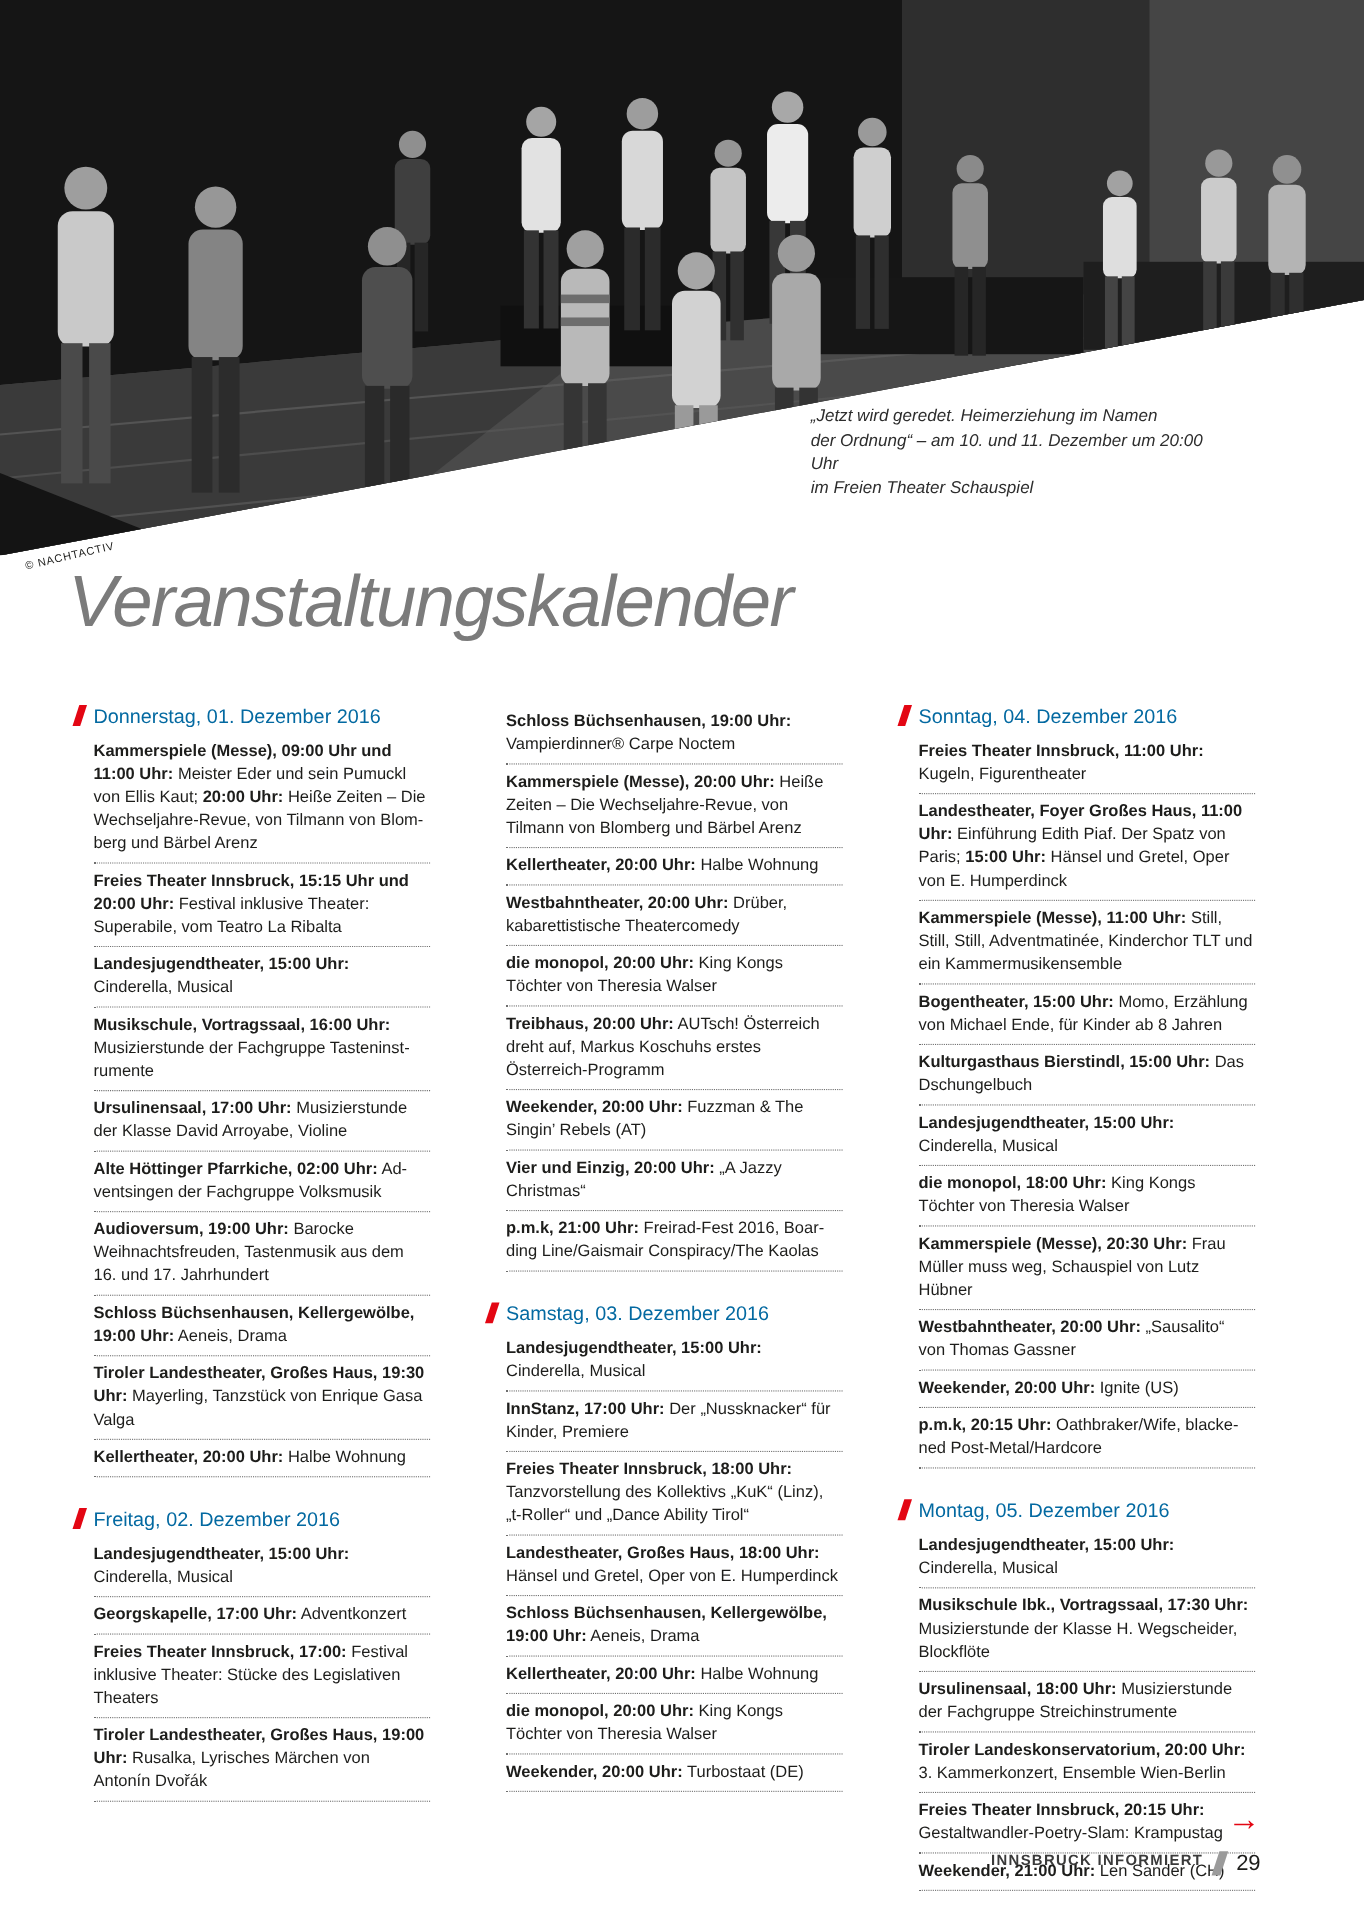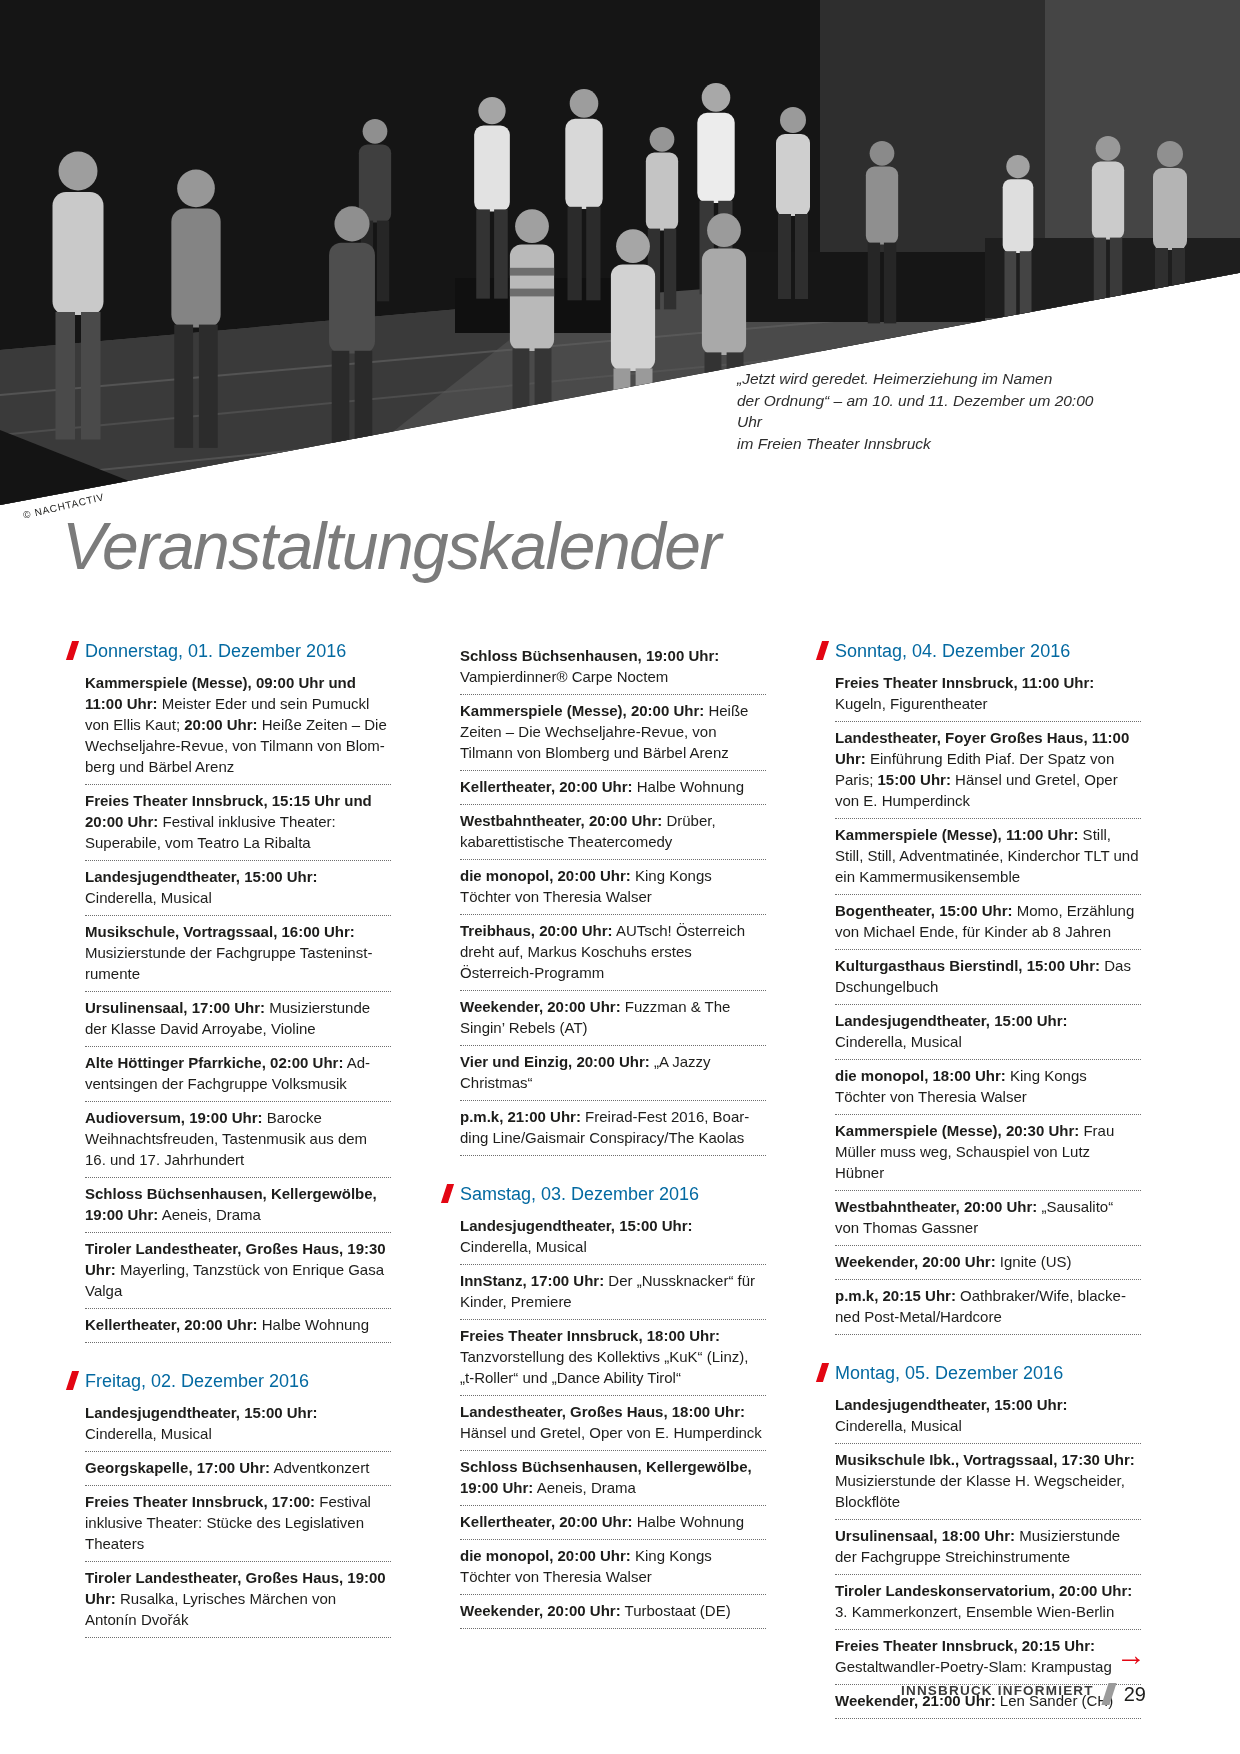--- a/index.html
+++ b/index.html
@@ -193,21 +193,21 @@
             <rect x="2" y="108" width="13" height="85" fill="#333333"></rect>
           </g>
         </g>
     </svg>
   </div>
 
   <div class="credit">© NACHTACTIV</div>
   <div class="caption">
       <div>„Jetzt wird geredet. Heimerziehung im Namen</div>
       <div>der Ordnung“ – am 10. und 11. Dezember um 20:00 Uhr</div>
-      <div>im Freien Theater Innsbruck</div>
+      <div>im Freien Theater Schauspiel</div>
     </div>
 
   <h1 class="title">Veranstaltungskalender</h1>
 
   <div class="columns" id="columns">
       <div class="col">
         <div class="day">
           <span class="bar"></span>
           <span>Donnerstag, 01. Dezember 2016</span>
         </div>

